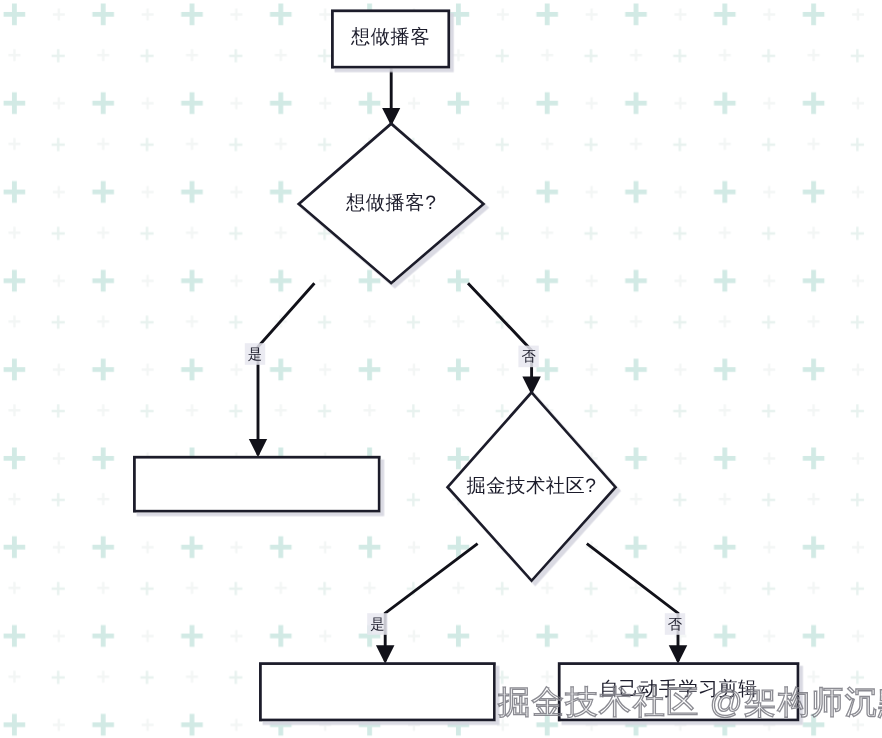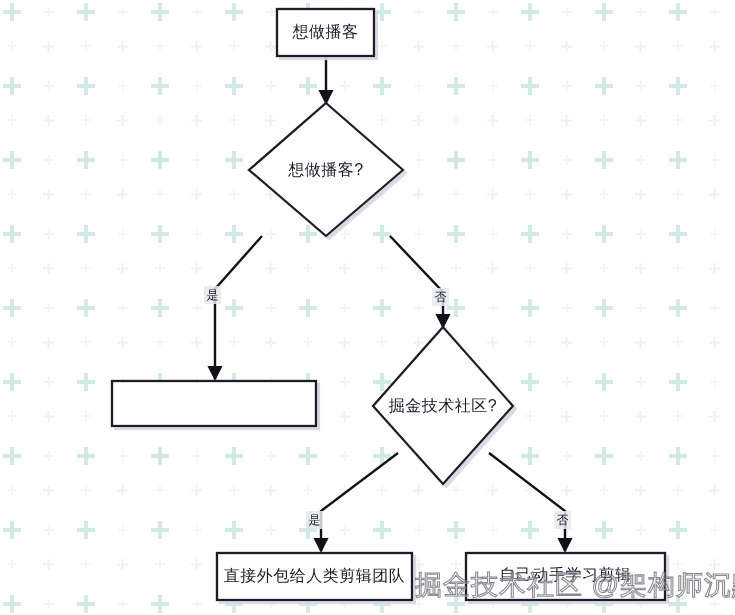--- a/index.html
+++ b/index.html
@@ -133,21 +133,20 @@
     <rect x="466" y="553" width="199" height="47" fill="#ffffff" stroke="#1c1c2b" stroke-width="2.3" filter="url(#softshadow)"></rect>
   </svg>
 
   <div class="node-label" style="left:277px; top:9px; width:97px; height:47px;">想做播客</div>
 
   <div class="node-label" style="left:249px; top:148px; width:154px; height:44px;">想做播客?</div>
 
 
   <div class="node-label" style="left:373px; top:384px; width:140px; height:44px;">掘金技术社区?</div>
 
-  <div class="node-label" style="left:217px; top:553px; width:195px; height:47px;">直接外包给人类剪辑团队</div>
 
   <div class="node-label" style="left:466px; top:553px; width:199px; height:45px;border-radius:17px;">自己动手学习剪辑</div>
 
   <div class="edge-label" style="left:204px; top:286px; width:15px; height:18px;">是</div>
 
   <div class="edge-label" style="left:432px; top:288px; width:15px; height:18px;">否</div>
 
   <div class="edge-label" style="left:306px; top:511px; width:15px; height:18px;">是</div>
 
   <div class="edge-label" style="left:554px; top:511px; width:15px; height:18px;">否</div>

